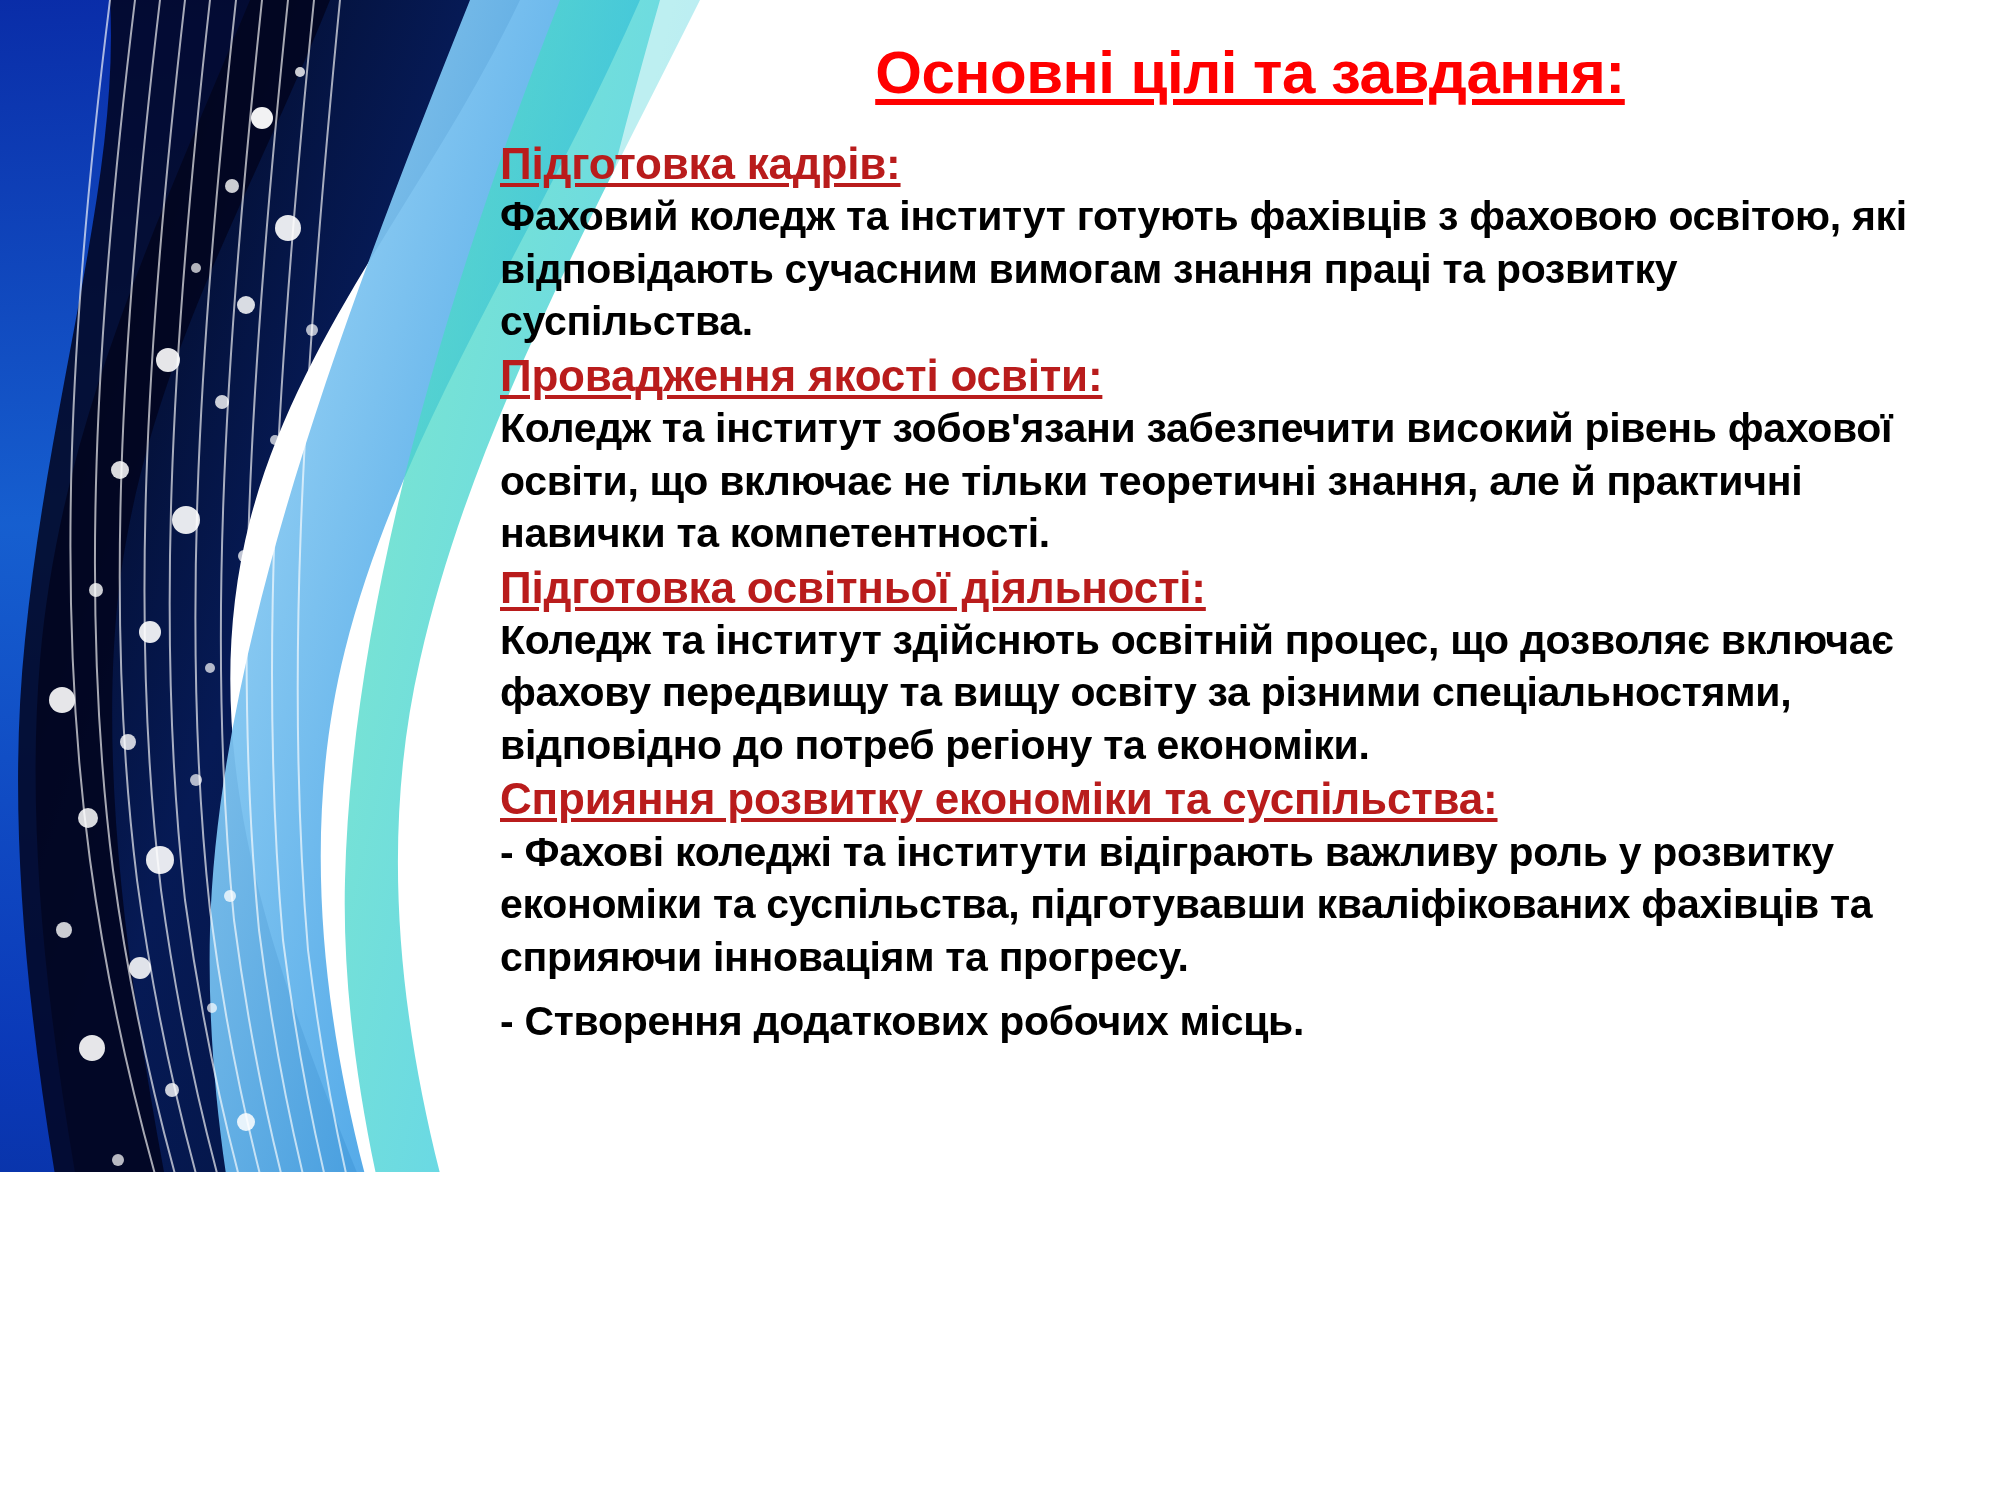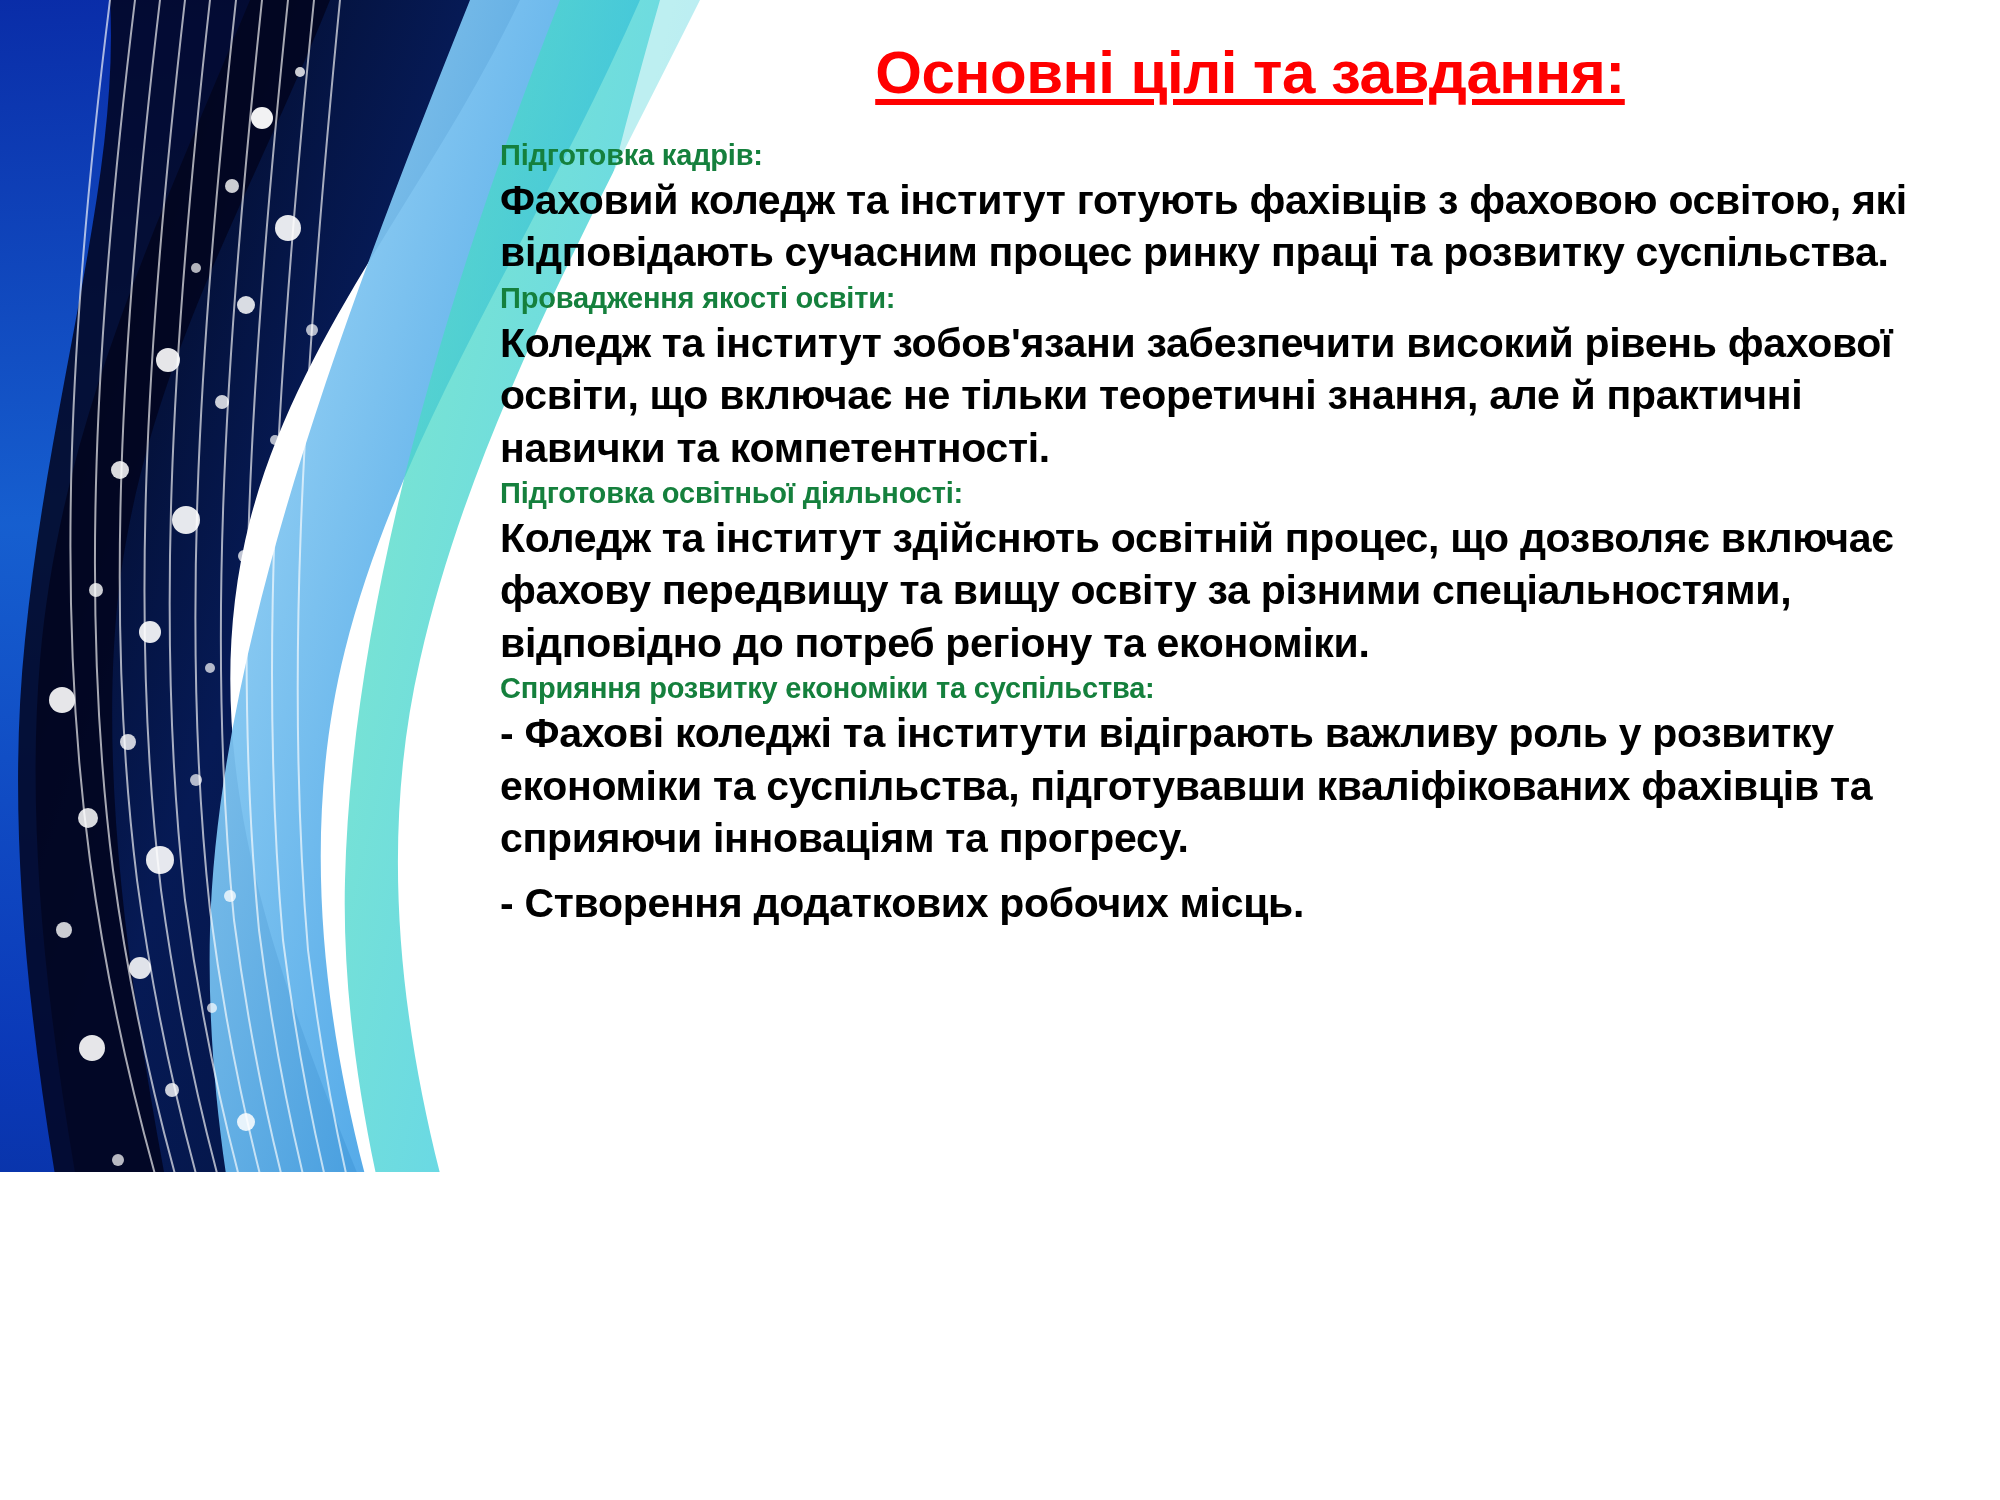--- a/index.html
+++ b/index.html
@@ -58,23 +58,24 @@
   }
 
   .body-block {
     position: absolute;
     left: 20px;
     top: 140px;
     width: 1420px;
   }
 
   .heading {
-    color: #15803d;
-    font-size: 29px;
+    color: #b91c1c;
+    font-size: 44px;
     font-weight: bold;
+    text-decoration: underline;
     text-underline-offset: 4px;
     line-height: 1.10;
     margin: 0 0 2px 0;
     letter-spacing: -0.2px;
   }
 
   .para {
     color: #000000;
     font-size: 41px;
     font-weight: bold;
@@ -193,21 +194,21 @@
     </svg>
   </div>
 
   <div class="content">
 
     <div class="slide-title">Основні цілі та завдання:</div>
 
     <div class="body-block">
 
       <div class="heading">Підготовка кадрів:</div>
-      <p class="para">Фаховий коледж та інститут готують фахівців з фаховою освітою, які відповідають сучасним процес ринку праці та розвитку суспільства.</p>
+      <p class="para">Фаховий коледж та інститут готують фахівців з фаховою освітою, які відповідають сучасним вимогам знання праці та розвитку суспільства.</p>
 
       <div class="heading">Провадження якості освіти:</div>
       <p class="para">Коледж та інститут зобов'язани забезпечити високий рівень фахової освіти, що включає не тільки теоретичні знання, але й практичні навички та компетентності.</p>
 
       <div class="heading">Підготовка освітньої діяльності:</div>
       <p class="para">Коледж та інститут здійснють освітній процес, що дозволяє включає фахову передвищу та вищу освіту за різними спеціальностями, відповідно до потреб регіону та економіки.</p>
 
       <div class="heading">Сприяння розвитку економіки та суспільства:</div>
       <p class="para tight">- Фахові коледжі  та інститути відіграють важливу роль у розвитку економіки та суспільства, підготувавши кваліфікованих фахівців та сприяючи інноваціям та прогресу.</p>
       <p class="para">- Створення додаткових робочих місць.</p>

